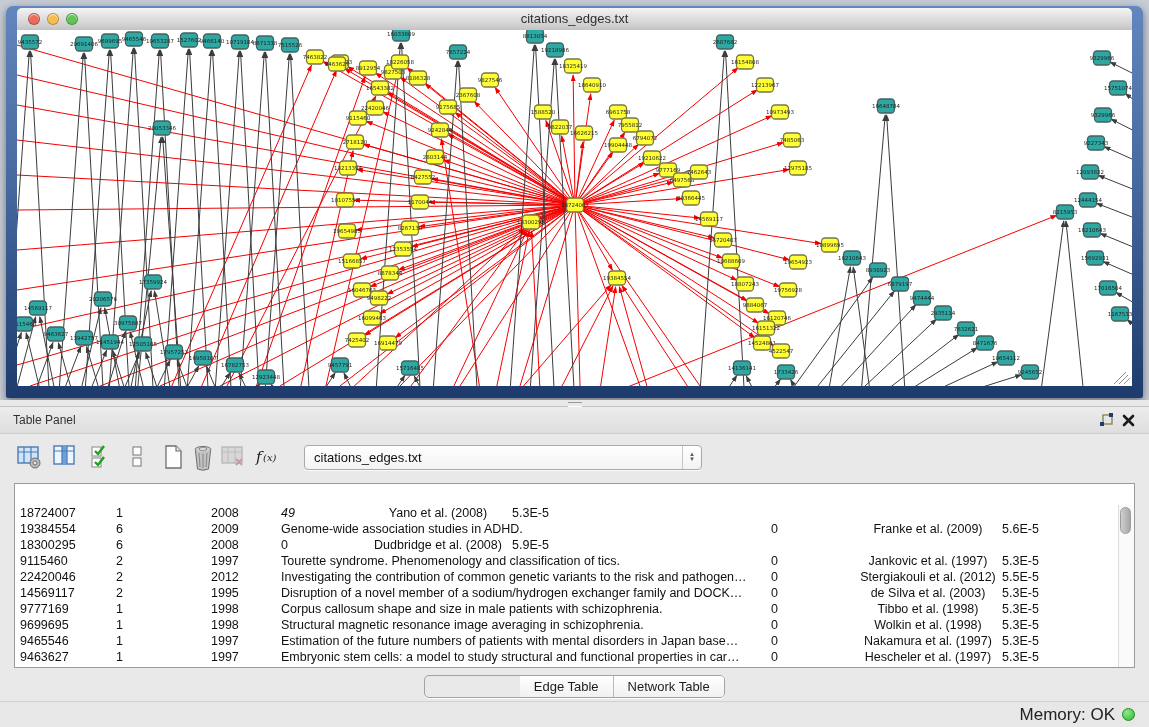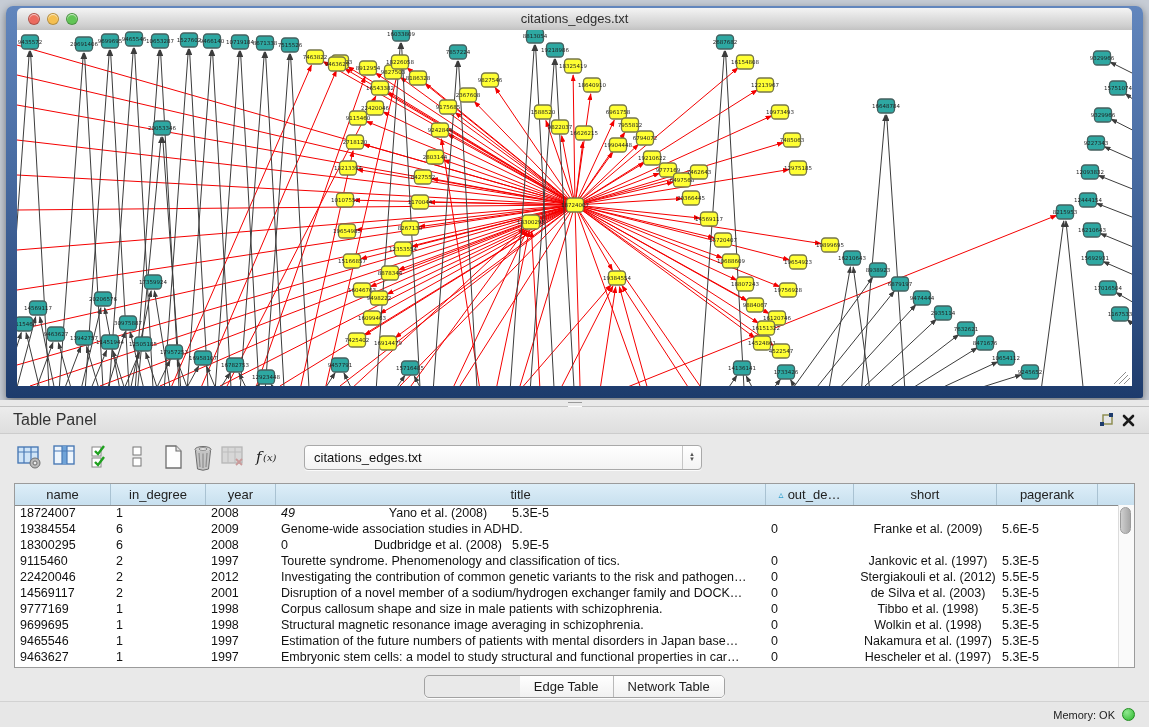--- a/index.html
+++ b/index.html
@@ -18,21 +18,21 @@
     box-shadow:inset 0 1px 1px rgba(255,255,255,.7);}
   .canvas{position:absolute;left:11px;right:11px;top:24px;bottom:12px;background:#fff;overflow:hidden;}
   .canvas svg{display:block;width:100%;height:100%;}
   
   .bottom{position:absolute;left:0;top:400px;width:1149px;height:327px;background:#e9e9e9;}
   .splitter{height:6px;position:relative;}
   .splitter .handle{position:absolute;left:50%;top:2px;width:14px;height:3px;margin-left:-7px;
     border-top:1px solid #9a9a9a;border-bottom:1px solid #fcfcfc;}
   .panel-header{height:26px;background:linear-gradient(#ececec,#dedede);border-top:1px solid #c2c2c2;
     border-bottom:1px solid #cccccc;display:flex;align-items:center;padding:0 10px 0 13px;}
-  .panel-title{font-size:16px;color:#333;}
+  .panel-title{font-size:12px;color:#333;}
   .panel-header .spacer{flex:1;}
   .ph-btn{width:22px;height:20px;display:flex;align-items:center;justify-content:center;cursor:default;}
   
   .toolbar{height:46px;display:flex;align-items:center;padding-left:14px;}
   .tb-btn{width:30px;height:32px;display:flex;align-items:center;justify-content:center;border-radius:4px;}
   .tb-btn.gap{margin-left:6px;}
   .combo{margin-left:20px;width:396px;height:23px;border:1px solid #a9a9a9;border-radius:4px;
     background:linear-gradient(#ffffff,#f3f3f3);display:flex;align-items:center;position:relative;
     box-shadow:0 1px 0 rgba(255,255,255,.8);}
   .combo-text{font-size:13px;color:#111;padding-left:9px;flex:1;}
@@ -60,21 +60,21 @@
   .seg{display:flex;border:1px solid #a2a2a2;border-radius:5px;overflow:hidden;height:21px;
     box-shadow:0 1px 0 rgba(255,255,255,.9);}
   .seg-btn{display:flex;align-items:center;justify-content:center;padding:0 14px;font-size:13px;
     color:#1c1c1c;background:linear-gradient(#ffffff,#f1f1f1);border-right:1px solid #b9b9b9;}
   .seg-btn:last-child{border-right:none;}
   .seg-btn.sel{background:linear-gradient(#9a9a9a,#7e7e7e);color:#f3f3f3;margin-top:33px;}
   
   .status-row{position:absolute;left:0;bottom:0;width:1149px;height:26px;background:#e7e7e7;
     border-top:1px solid #d2d2d2;display:flex;align-items:center;justify-content:flex-end;
     padding-right:14px;box-sizing:border-box;}
-  .mem-label{font-size:11px;color:#222;margin-right:7px;}
+  .mem-label{font-size:17px;color:#222;margin-right:7px;}
   .mem-dot{width:13px;height:13px;border-radius:50%;
     background:radial-gradient(circle at 35% 30%,#8fe98f,#2eb82e);border:1px solid #1f8c1f;box-sizing:border-box;}
 </style>
 </head>
 <body>
 
 <div class="desktop">
   <div class="net-window">
     <div class="titlebar">
       <div class="lights">
@@ -857,30 +857,20 @@
     <div class="combo">
       <span class="combo-text">citations_edges.txt</span>
       <span class="combo-stepper">
           <span>▲</span>
           <span>▼</span>
         </span>
     </div>
   </div>
 
   <div class="table-wrap">
-    <div class="thead" id="thead">
-        <div class="th" style="width: 96px;">name</div>
-        <div class="th" style="width: 95px;">in_degree</div>
-        <div class="th" style="width: 70px;">year</div>
-        <div class="th" style="width: 490px;">title</div>
-        <div class="th" style="width: 88px;"><span class="sort-tri">▵</span>out_de…</div>
-        <div class="th" style="width: 143px;">short</div>
-        <div class="th" style="width: 101px;">pagerank</div>
-        <div class="th" style="flex: 1 1 0%; border-right: none;"></div>
-      </div>
     <div class="tbody" id="tbody">
         <div class="tr">
           <div class="td" style="width: 96px;">18724007</div>
           <div class="td" style="width: 95px;">1</div>
           <div class="td" style="width: 70px;">2008</div>
           <div class="td" style="width: 88px; font-style: italic;">49</div>
           <div class="td" style="width: 143px; text-align: center;">Yano et al. (2008)</div>
           <div class="td" style="width: 101px;">5.3E-5</div>
         </div>
         <div class="tr">
@@ -914,21 +904,21 @@
           <div class="td" style="width: 95px;">2</div>
           <div class="td" style="width: 70px;">2012</div>
           <div class="td" style="width: 490px;">Investigating the contribution of common genetic variants to the risk and pathogen…</div>
           <div class="td" style="width: 88px;">0</div>
           <div class="td" style="width: 143px; text-align: center;">Stergiakouli et al. (2012)</div>
           <div class="td" style="width: 101px;">5.5E-5</div>
         </div>
         <div class="tr">
           <div class="td" style="width: 96px;">14569117</div>
           <div class="td" style="width: 95px;">2</div>
-          <div class="td" style="width: 70px;">2001</div>
+          <div class="td" style="width: 70px;">1995</div>
           <div class="td" style="width: 490px;">Disruption of a novel member of a sodium/hydrogen exchanger family and DOCK…</div>
           <div class="td" style="width: 88px;">0</div>
           <div class="td" style="width: 143px; text-align: center;">de Silva et al. (2003)</div>
           <div class="td" style="width: 101px;">5.3E-5</div>
         </div>
         <div class="tr">
           <div class="td" style="width: 96px;">9777169</div>
           <div class="td" style="width: 95px;">1</div>
           <div class="td" style="width: 70px;">1998</div>
           <div class="td" style="width: 490px;">Corpus callosum shape and size in male patients with schizophrenia.</div>

